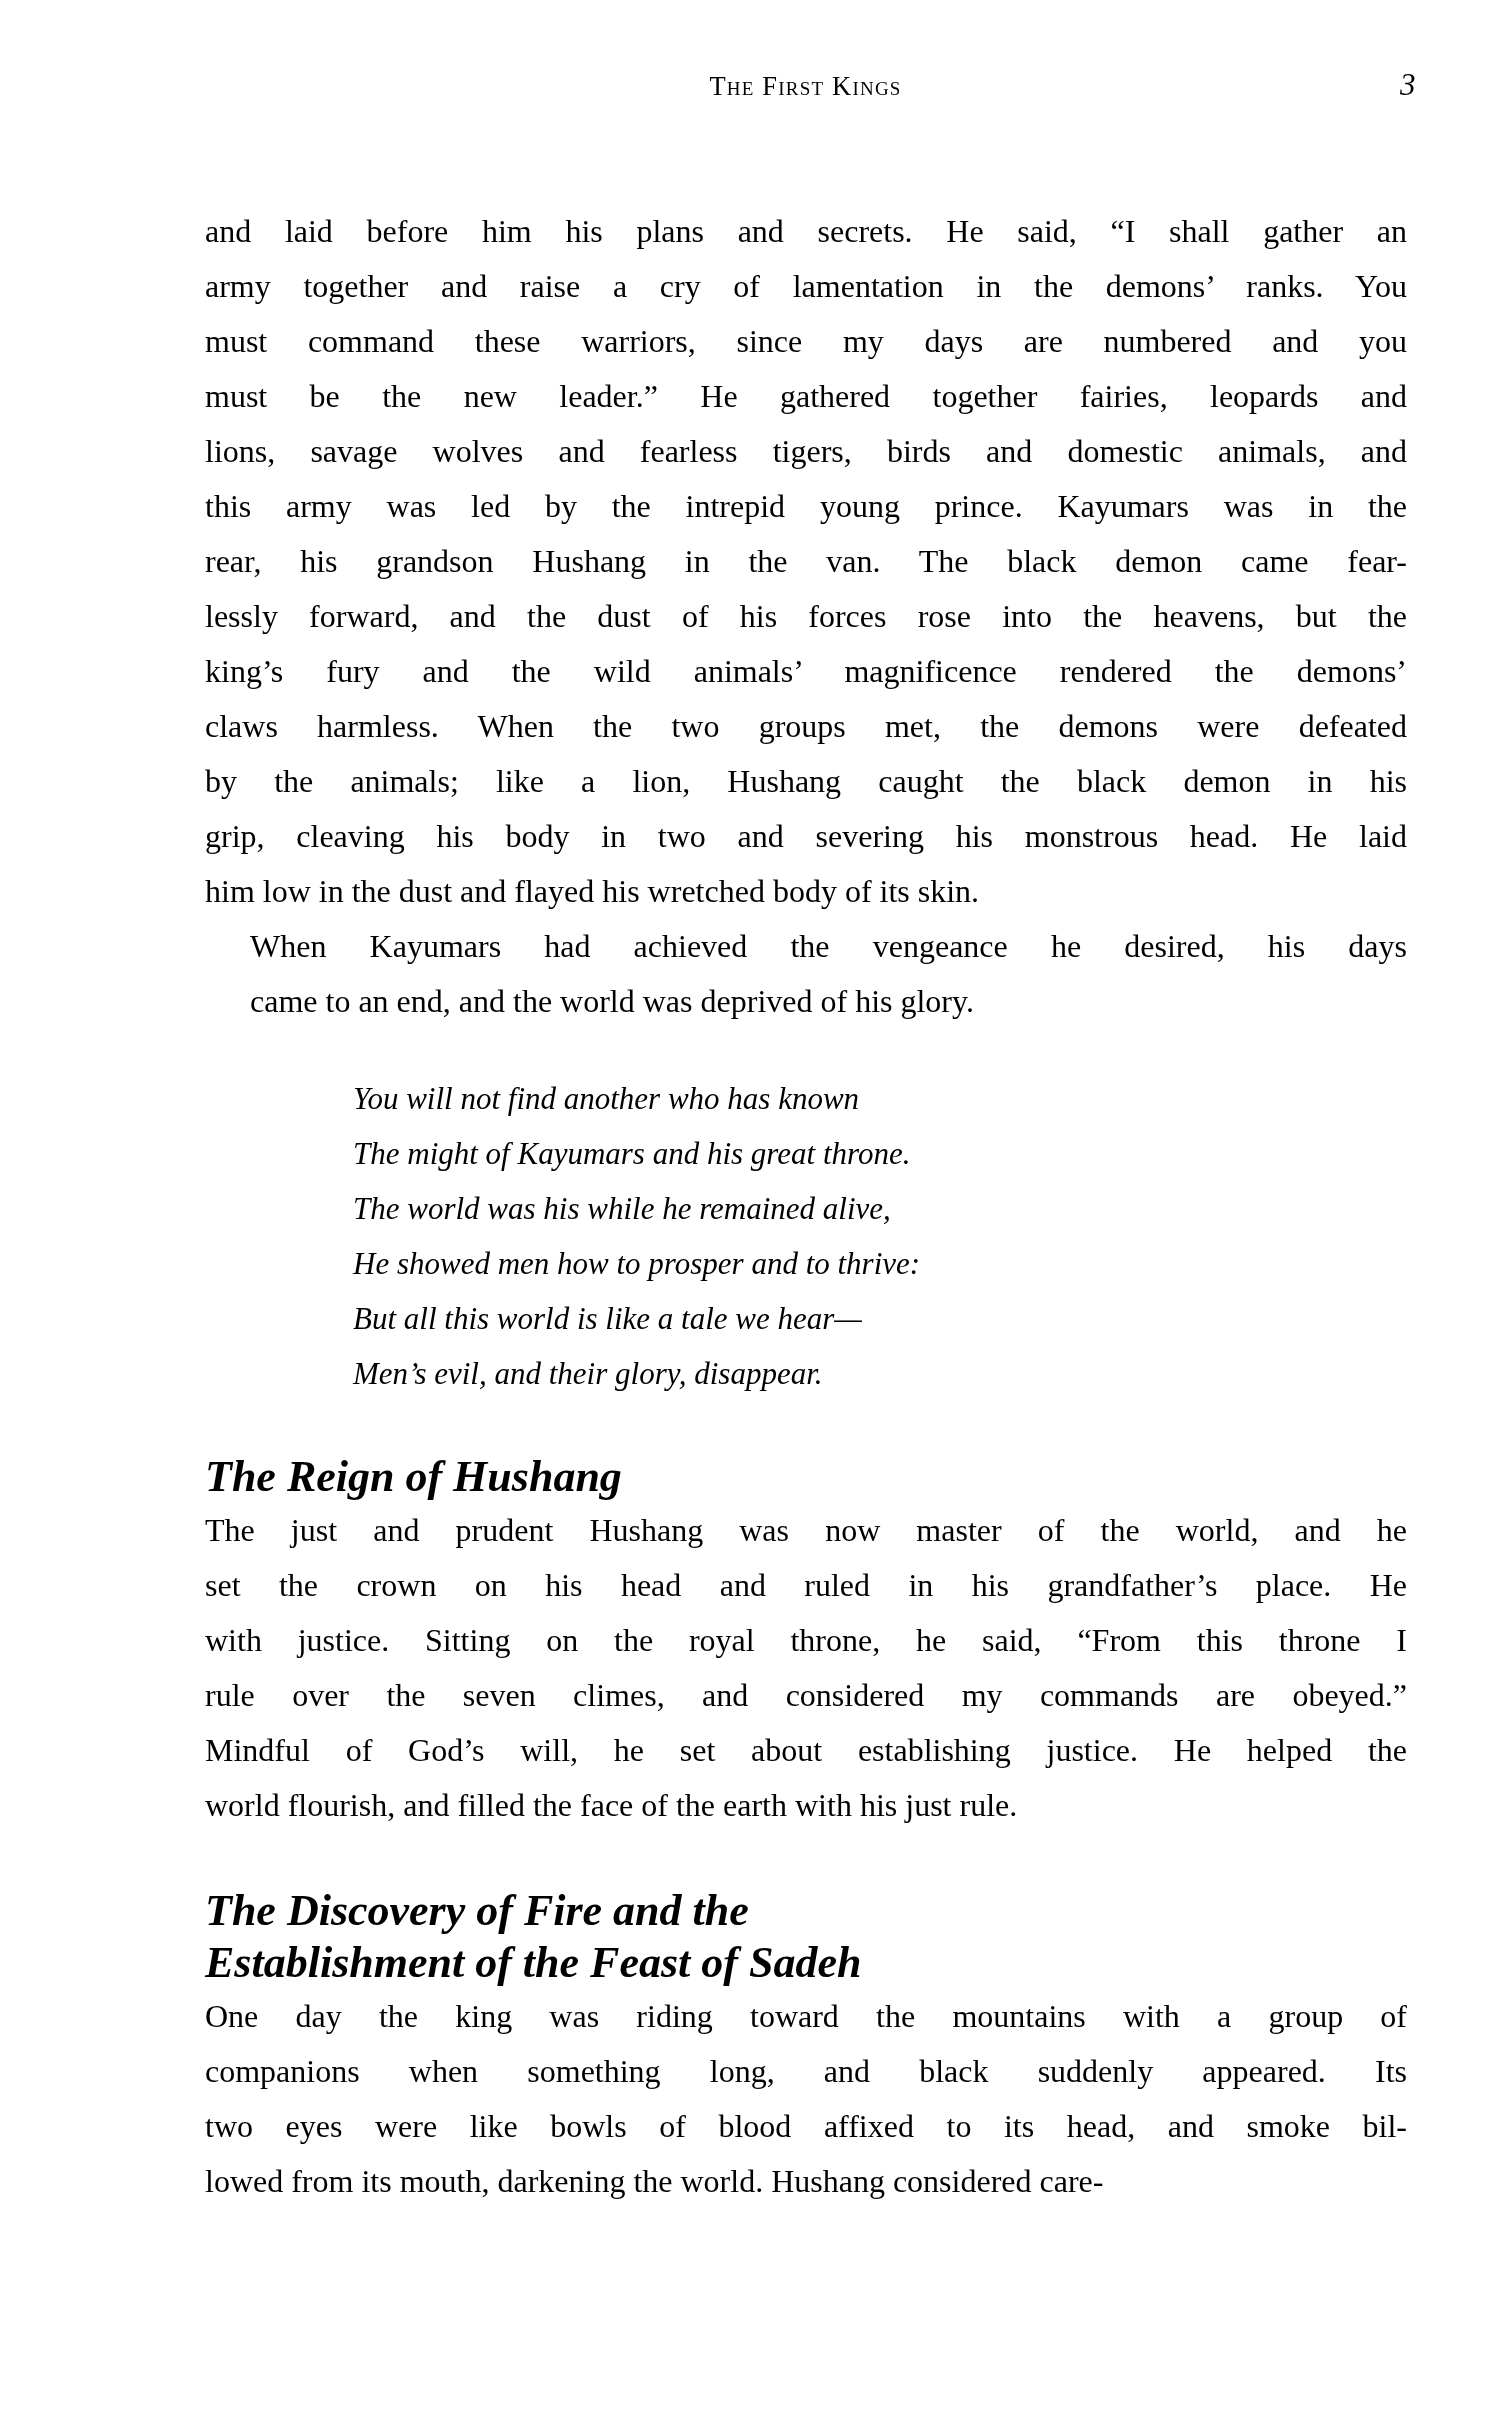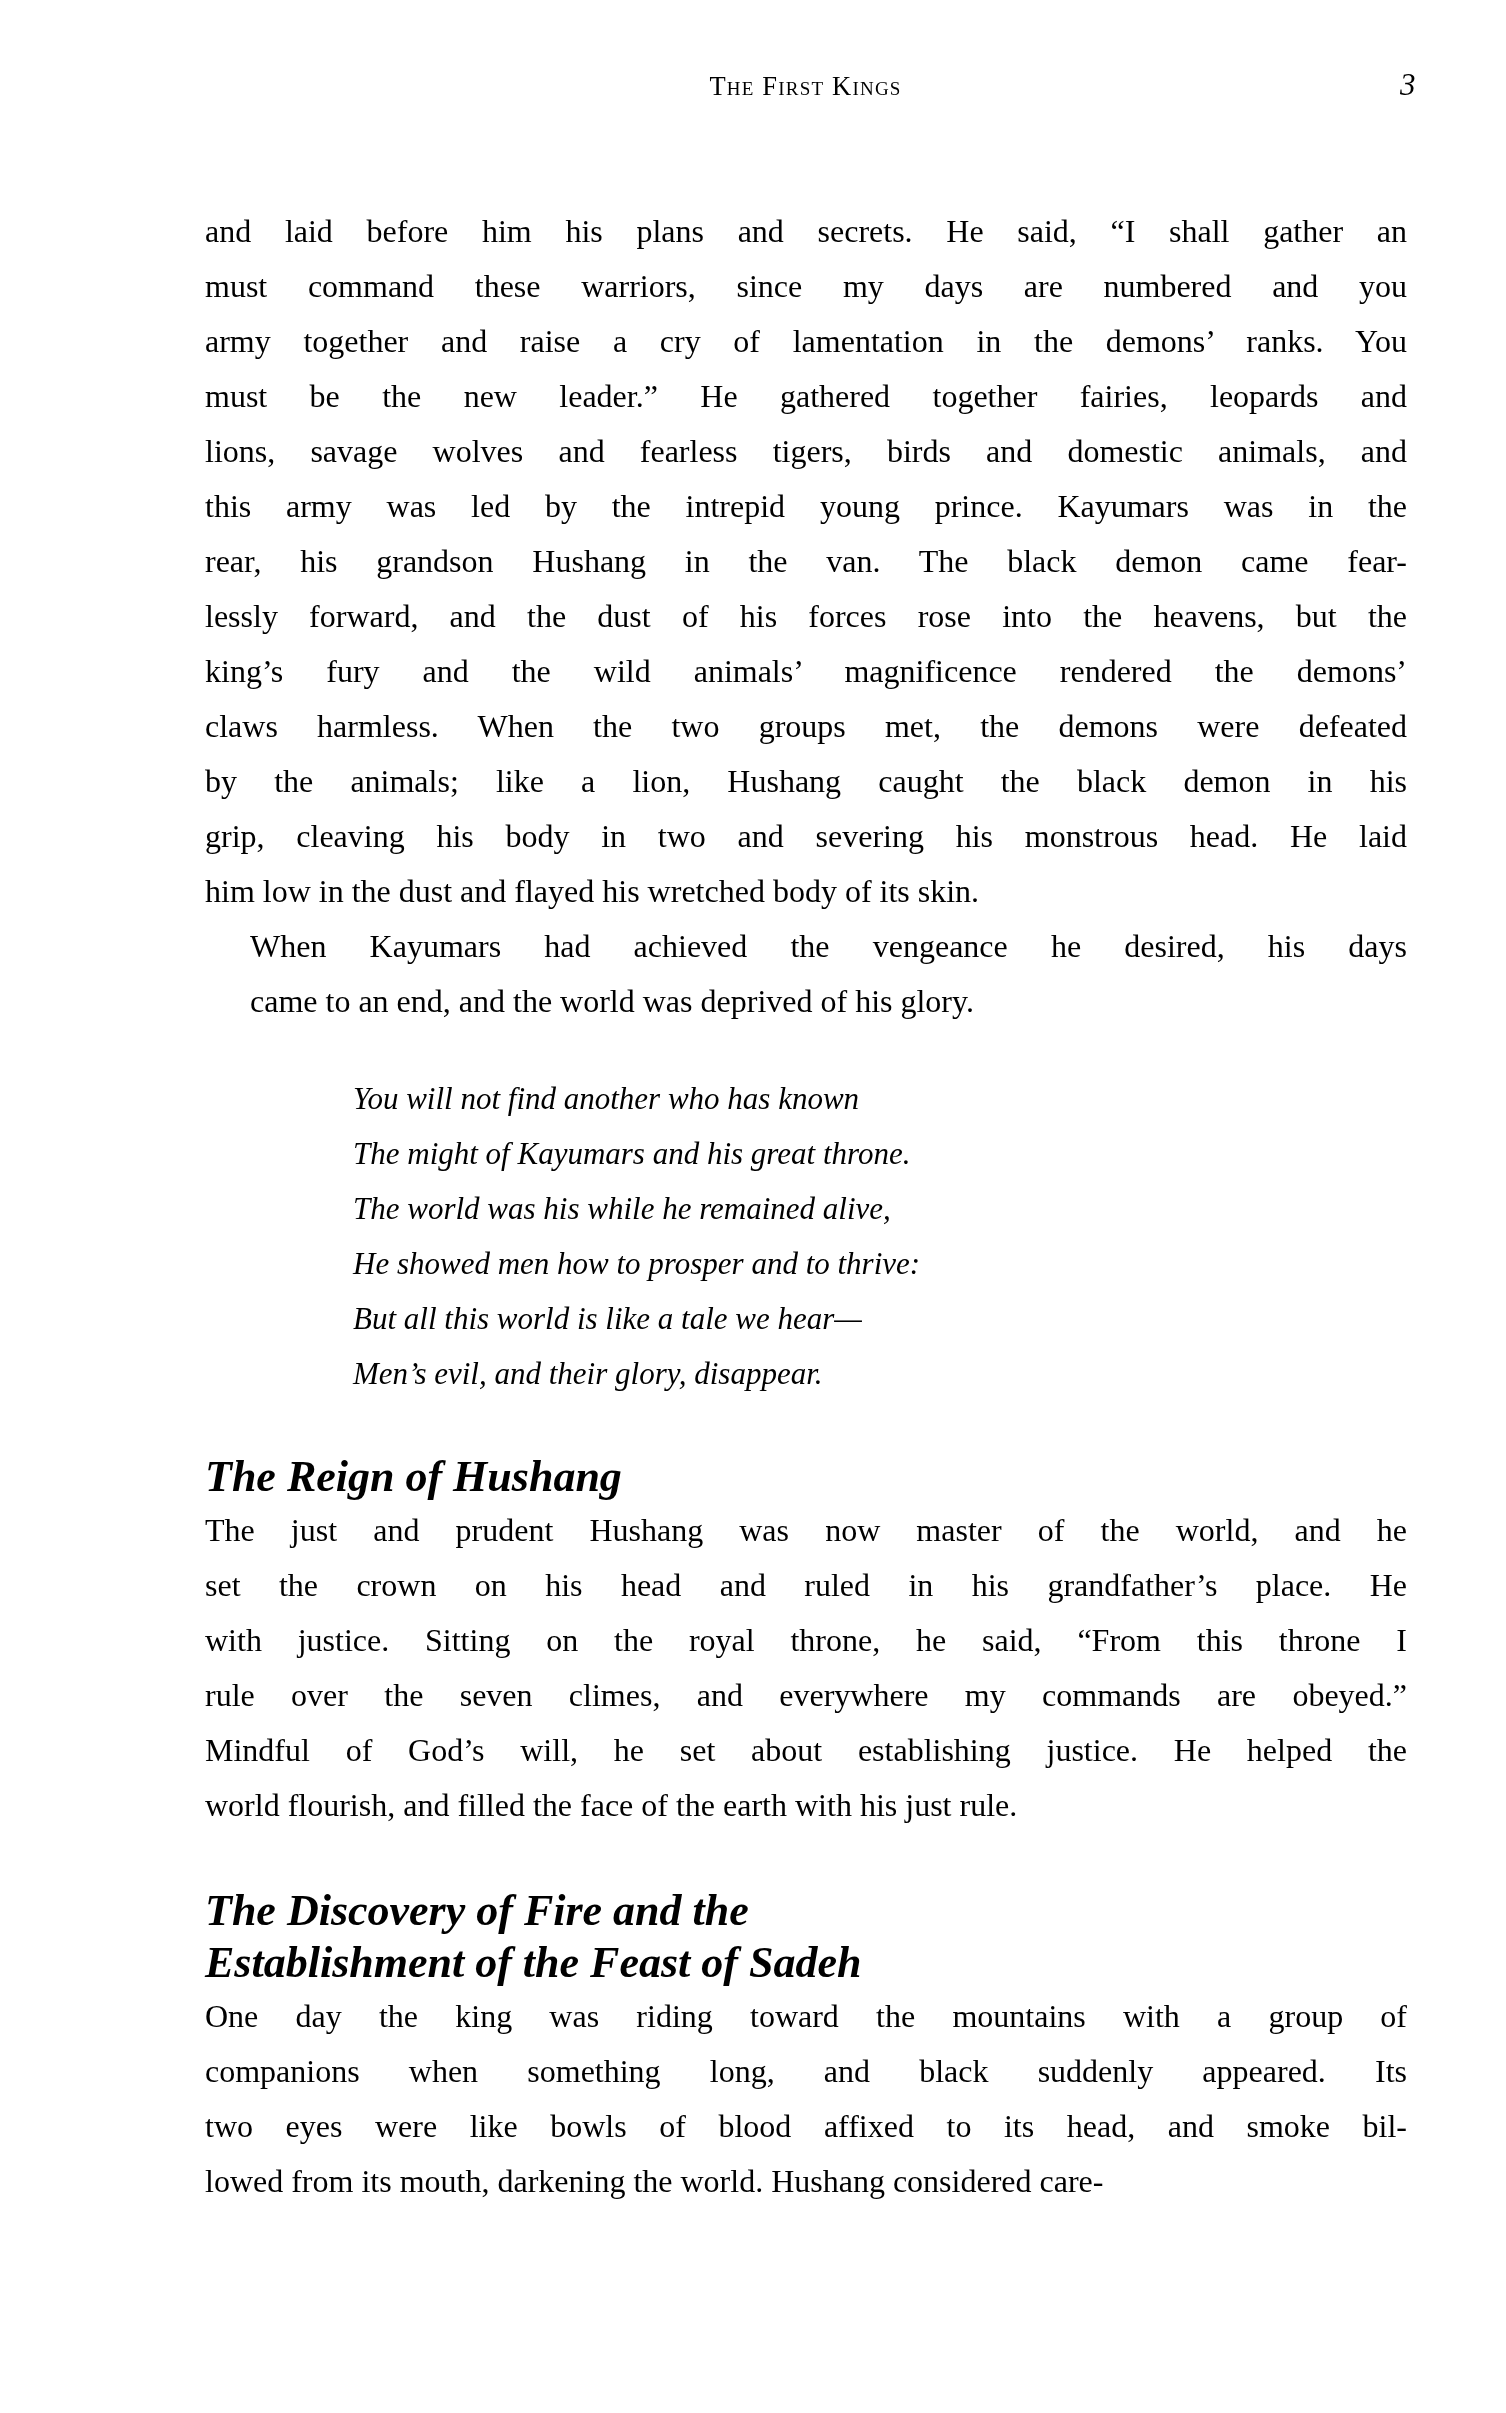--- a/index.html
+++ b/index.html
@@ -120,22 +120,22 @@
 
   <div class="runhead">
     <div class="runhead-title">The First Kings</div>
     <div class="runhead-folio">3</div>
   </div>
 
   <div class="content">
 
     <p class="body">
         <span class="jline">and laid before him his plans and secrets. He said, “I shall gather an</span>
+        <span class="jline">army together and raise a cry of lamentation in the demons’ ranks. You</span>
         <span class="jline">must command these warriors, since my days are numbered and you</span>
-        <span class="jline">army together and raise a cry of lamentation in the demons’ ranks. You</span>
         <span class="jline">must be the new leader.” He gathered together fairies, leopards and</span>
         <span class="jline">lions, savage wolves and fearless tigers, birds and domestic animals, and</span>
         <span class="jline">this army was led by the intrepid young prince. Kayumars was in the</span>
         <span class="jline">rear, his grandson Hushang in the van. The black demon came fear-</span>
         <span class="jline">lessly forward, and the dust of his forces rose into the heavens, but the</span>
         <span class="jline">king’s fury and the wild animals’ magnificence rendered the demons’</span>
         <span class="jline">claws harmless. When the two groups met, the demons were defeated</span>
         <span class="jline">by the animals; like a lion, Hushang caught the black demon in his</span>
         <span class="jline">grip, cleaving his body in two and severing his monstrous head. He laid</span>
         <span class="jline last">him low in the dust and flayed his wretched body of its skin.</span>
@@ -160,21 +160,21 @@
     <div class="sp-verse-after"></div>
 
     <h2 class="section">
         <span class="hline">The Reign of Hushang</span>
       </h2>
 
     <p class="body">
         <span class="jline">The just and prudent Hushang was now master of the world, and he</span>
         <span class="jline">set the crown on his head and ruled in his grandfather’s place. He</span>
         <span class="jline">with justice. Sitting on the royal throne, he said, “From this throne I</span>
-        <span class="jline">rule over the seven climes, and everywhere my commands are obeyed.”</span>
+        <span class="jline">rule over the seven climes, and considered my commands are obeyed.”</span>
         <span class="jline">Mindful of God’s will, he set about establishing justice. He helped the</span>
         <span class="jline last">world flourish, and filled the face of the earth with his just rule.</span>
       </p>
 
     <div class="sp-head-before2"></div>
 
     <h2 class="section">
         <span class="hline">The Discovery of Fire and the</span>
         <span class="hline">Establishment of the Feast of Sadeh</span>
       </h2>

